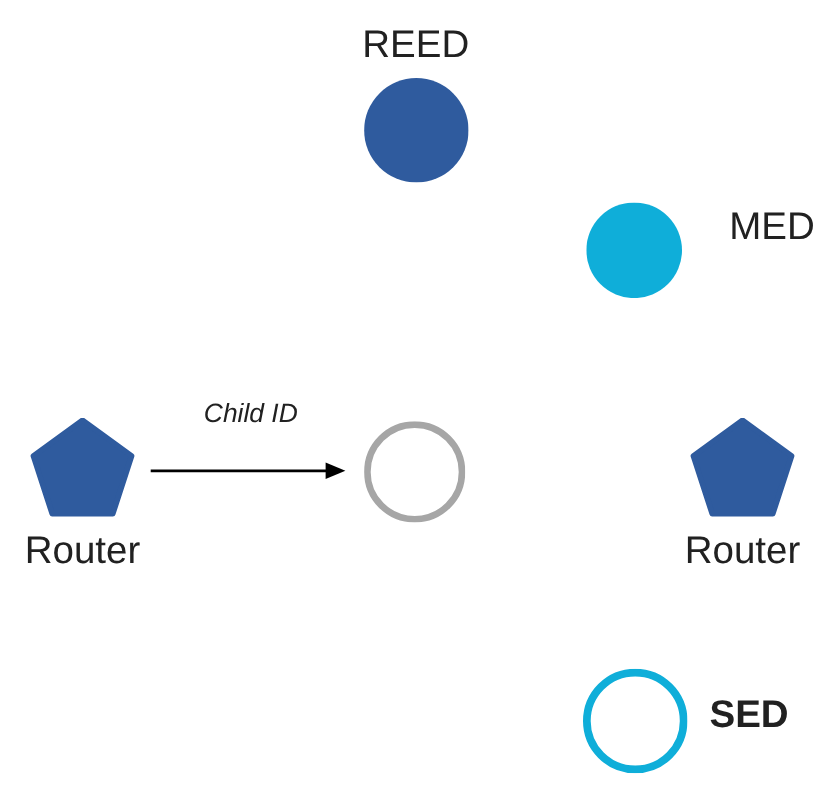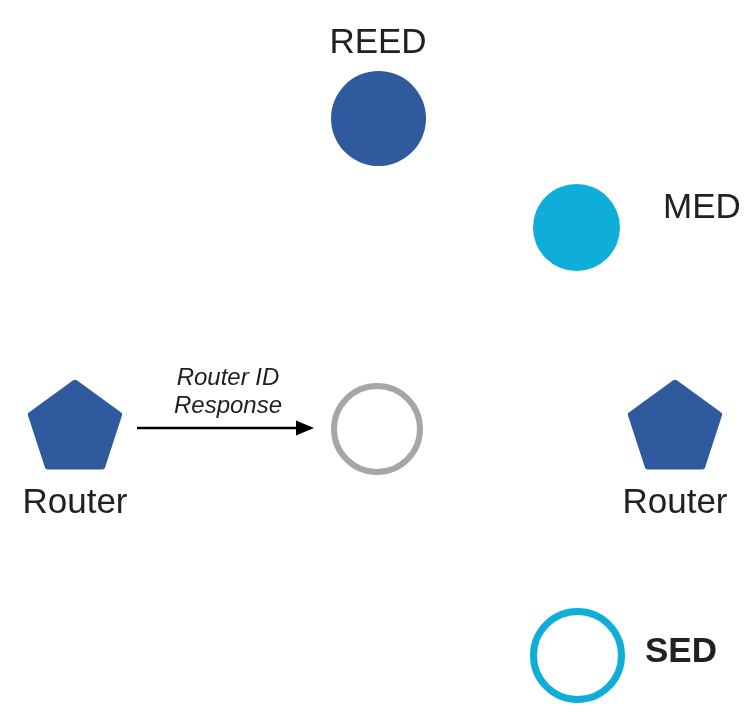--- a/index.html
+++ b/index.html
@@ -64,22 +64,21 @@
     <circle cx="43.5" cy="43.5" r="43.5" fill="#0FAED9"></circle>
   </svg>
   <div class="label med-label">MED</div>
 
   <svg class="pent-left" width="100" height="95" viewBox="0 0 100 95">
     <polygon points="50,2 94.7,34.5 77.6,87 22.4,87 5.3,34.5" stroke-width="5" stroke-linejoin="round" fill="#2F5B9E" stroke="#2F5B9E"></polygon>
   </svg>
   <div class="label center router-left-label">Router</div>
 
   <div class="arrow-label">
-    <div>Router ID</div>
-    <div>Response</div>
+    <div>Child ID</div>
   </div>
   <svg class="arrow-svg" width="190" height="20" viewBox="0 0 190 20">
     <line x1="7" y1="10" x2="168" y2="10" stroke-width="2.5" stroke="#000000"></line>
     <polygon points="166,2.5 184,10 166,17.5" fill="#000000"></polygon>
   </svg>
 
   <svg class="child-shape" width="92" height="92" viewBox="0 0 92 92">
     <circle cx="46" cy="46" r="43" fill="none" stroke-width="6" stroke="#A6A6A6"></circle>
   </svg>
 

